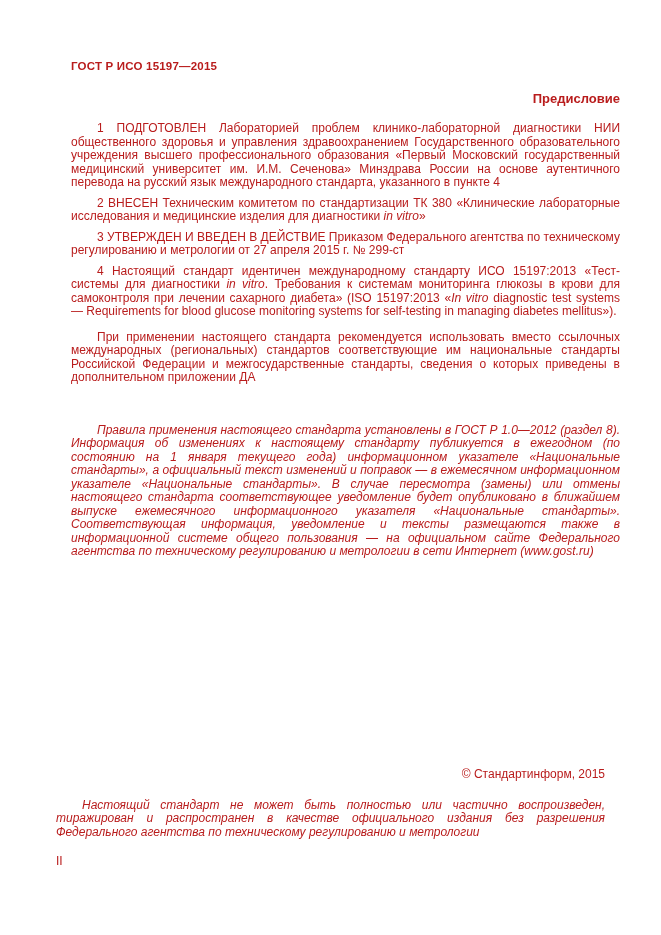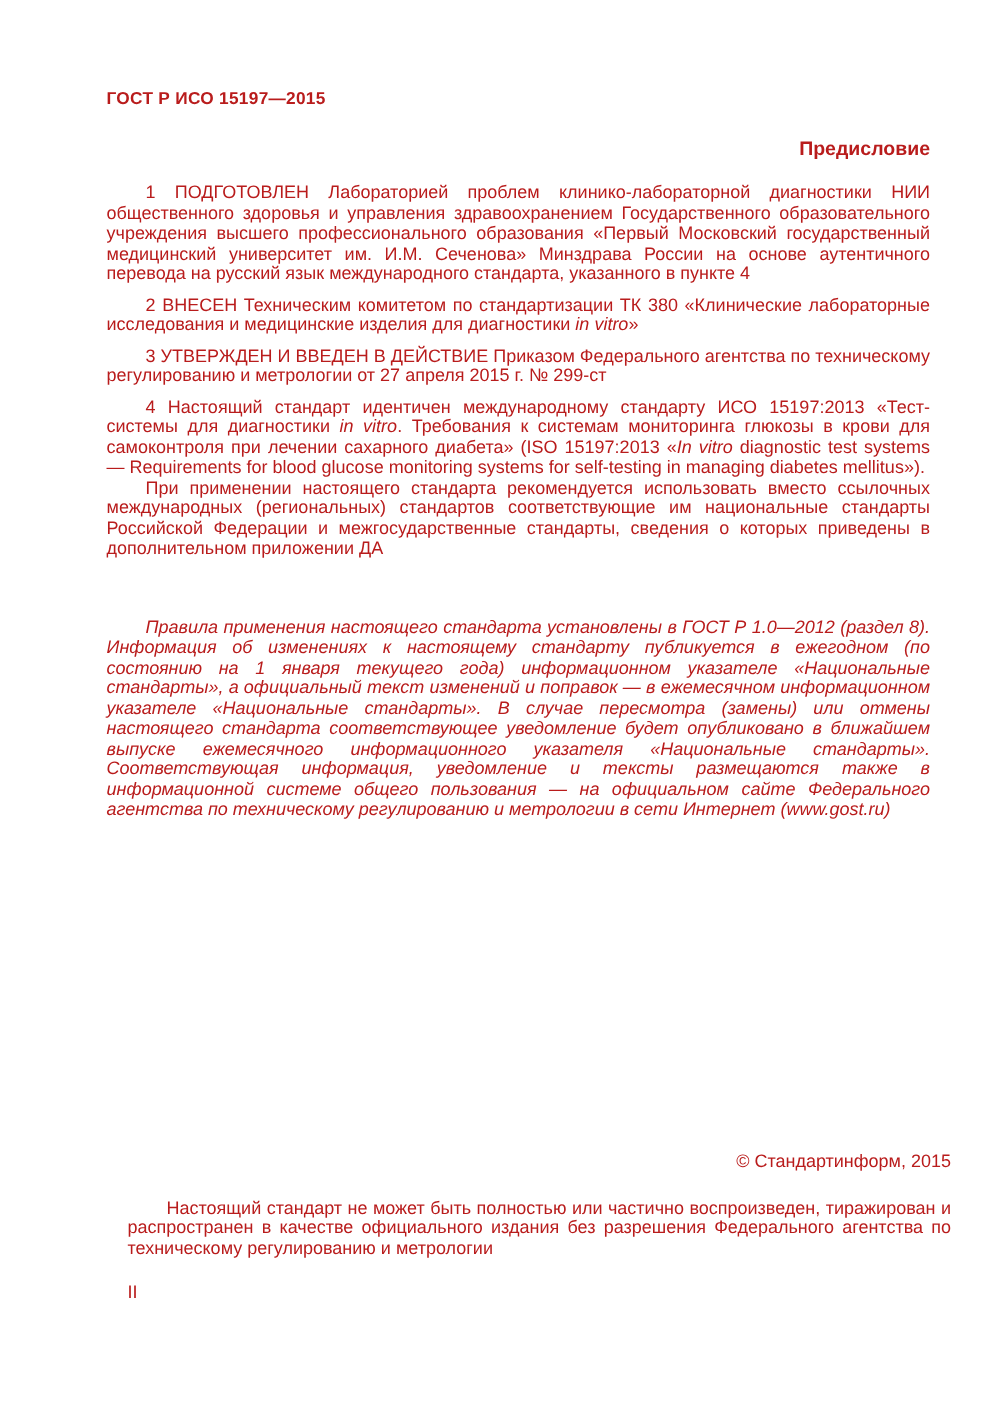--- a/index.html
+++ b/index.html
@@ -39,45 +39,46 @@
   }
 
   .para {
     margin: 7px 0 0 0;
     text-align: justify;
     text-indent: 26px;
     hyphens: auto;
   }
 
   .para.first { margin-top: 17px; }
-  .para.cont  { margin-top: 0; }
+  .para.cont  { margin-top: 12px; }
 
   .para.note {
     font-style: italic;
     margin-top: 39px;
   }
 
   .colophon {
     position: absolute;
-    left: 85px;
+    left: 56px;
     top: 768px;
     width: 549px;
     font-size: 12px;
     line-height: 13.5px;
   }
 
   .copyright {
     text-align: right;
     margin: 0;
   }
 
   .restriction {
     margin: 17px 0 16px 0;
     text-align: justify;
     text-indent: 26px;
+    font-style: italic;
   }
 
   .page-number {
     margin-top: 4px;
     text-indent: 0;
   }
 </style>
 </head>
 <body>
 

